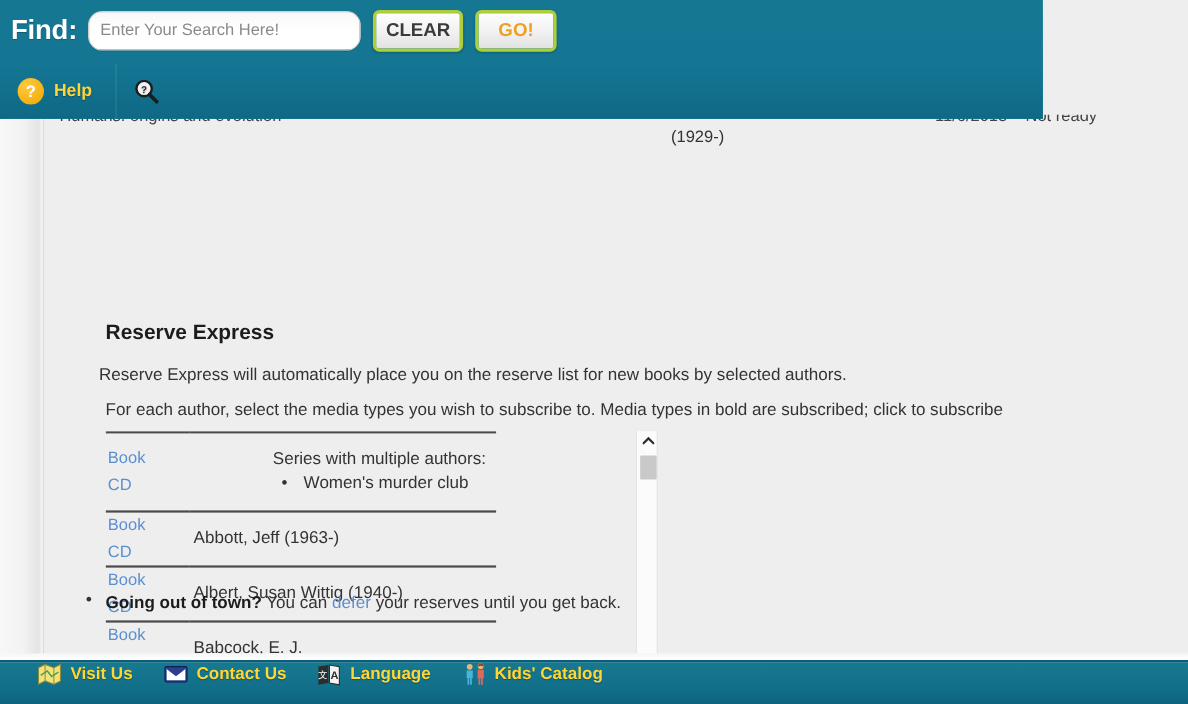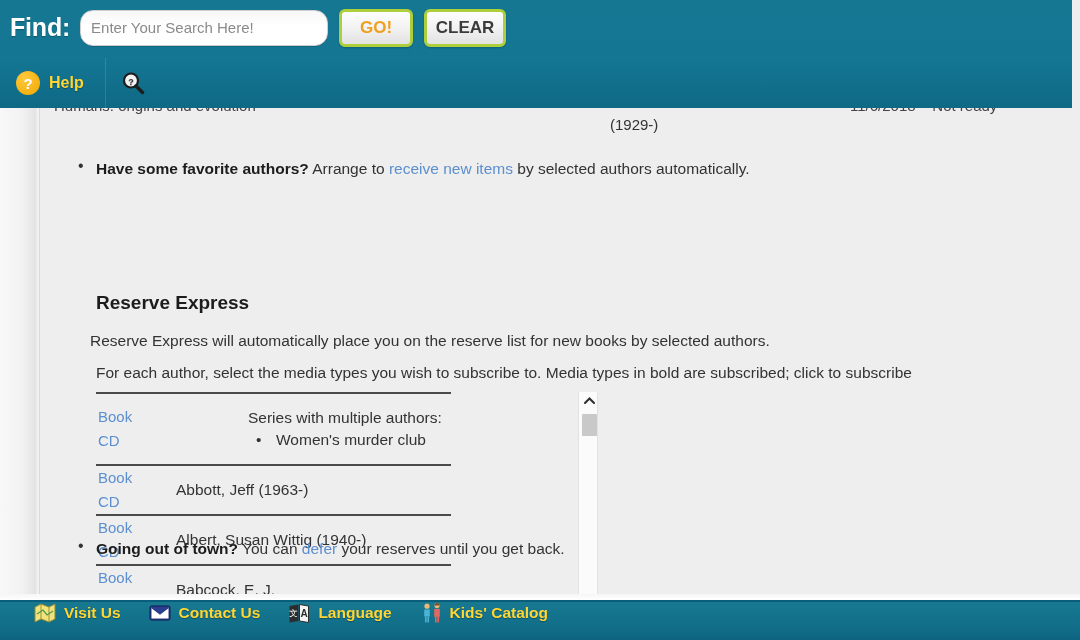--- a/index.html
+++ b/index.html
@@ -7,21 +7,21 @@
     margin: 0; padding: 0;
     width: 1080px; height: 640px;
     overflow: hidden;
     background: #eeeeee;
     font-family: "Liberation Sans", sans-serif;
   }
   #page { position: relative; width: 1080px; height: 640px; overflow: hidden; }
 
   
   .header {
-    position: absolute; left: 0; top: 0; width: 1072px; height: 108px;
+    position: absolute; left: 0; top: 0; width: 948px; height: 108px;
     background: linear-gradient(to bottom, #1c7f98 0%, #17789292 0%, #147693 55%, #0e6985 100%);
     background-color: #137692;
     z-index: 30;
   }
   .search-row {
     position: absolute; left: 0; top: 0; height: 55px; width: 100%;
     display: flex; align-items: center;
   }
   .find-label {
     margin-left: 10px; margin-right: 10px;
@@ -206,22 +206,22 @@
 <div id="page">
 
   <div class="header">
 
     <div class="search-row">
       <span class="find-label">Find:</span>
 
       <input class="search-input" type="text" placeholder="Enter Your Search Here!" style="">
 
 
+      <div class="btn btn-clear">CLEAR</div>
       <div class="btn btn-go">GO!</div>
-      <div class="btn btn-clear">CLEAR</div>
     </div>
 
     <div class="divider-v"></div>
 
     <div class="help-row">
       <div class="help-item first">
         <span class="icon-qmark">?</span>
         <span class="help-label">Help</span>
       </div>
       <div class="help-item second">
@@ -243,25 +243,20 @@
     <div class="top-clip">
       <div class="clip-title">Humans: origins and evolution</div>
       <div class="clip-dates">
         <span>11/6/2018</span>
         &nbsp;&nbsp;
         <span>Not ready</span>
       </div>
     </div>
     <div class="clip-year">(1929-)</div>
 
-    <div class="bullets">
-      <div class="bullet-row">
-        <span class="b-text"><span class="b-strong">Have some favorite authors?</span><span> Arrange to </span><a class="link">receive new items</a><span> by selected authors automatically.</span></span>
-      </div>
-    </div>
 
     <div class="sect-title">Reserve Express</div>
     <div class="para1">Reserve Express will automatically place you on the reserve list for new books by selected authors.</div>
     <div class="para2">For each author, select the media types you wish to subscribe to. Media types in bold are subscribed; click to subscribe</div>
 
     <div class="table-wrap">
       <table class="atable">
         <tbody>
             <tr class="row-tall">
           <td class="col-media">

